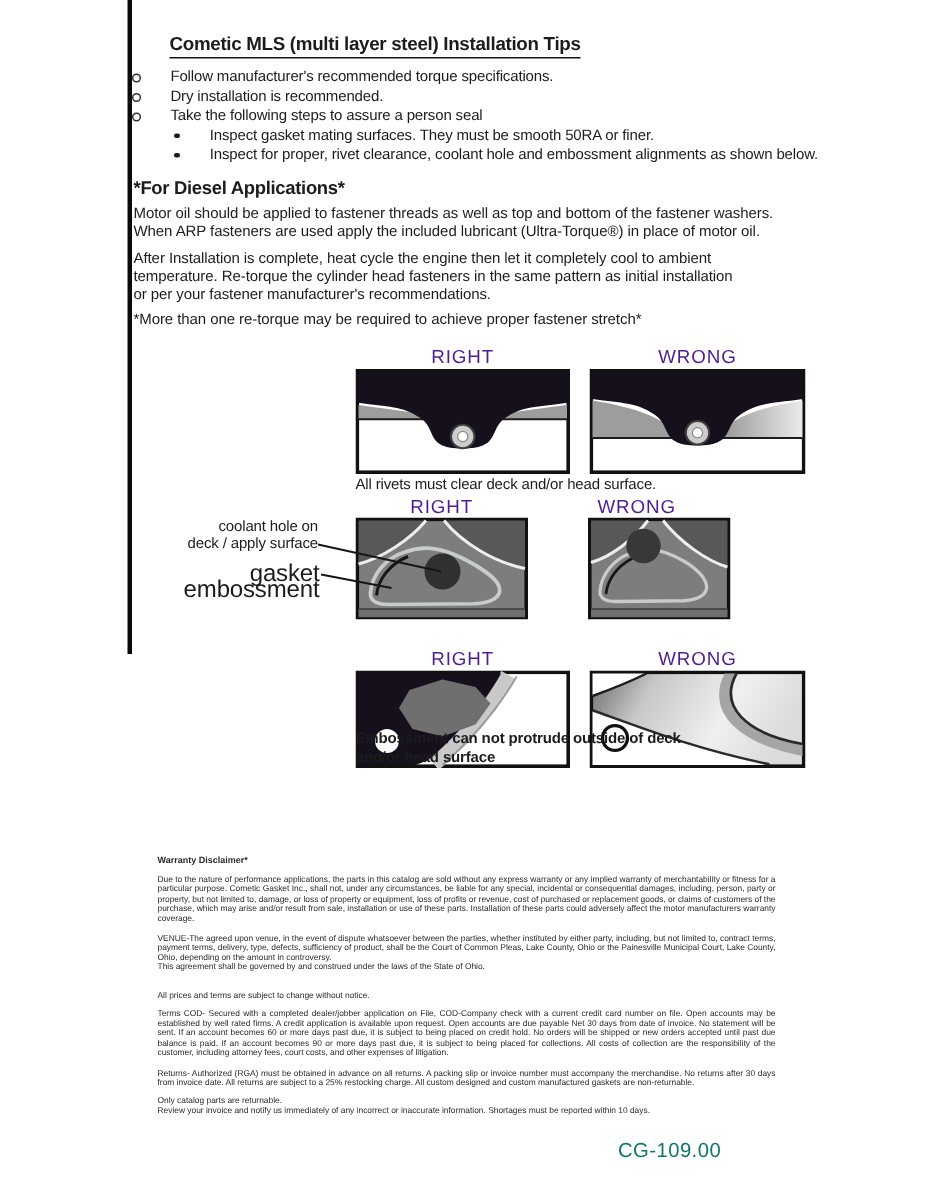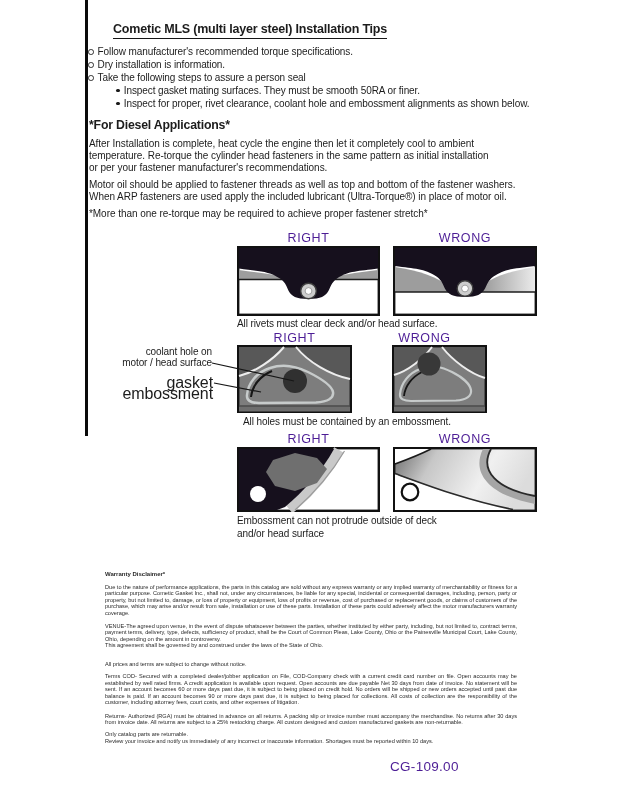--- a/index.html
+++ b/index.html
@@ -2,21 +2,21 @@
 <html><head>
 <meta charset="utf-8">
 <style>
   html,body{margin:0;padding:0;background:#fff;}
   .page{position:relative;width:618px;height:800px;background:#fff;overflow:hidden;
         font-family:"Liberation Sans",sans-serif;color:#1c1c1c;border-radius:18px;}
   .scanline{position:absolute;left:85px;top:0;width:3px;height:436px;background:#0a0a0a;}
   .title{position:absolute;left:113px;top:22px;margin:0;font-size:12.5px;font-weight:bold;
          letter-spacing:-0.2px;border-bottom:1.6px solid #151515;padding-bottom:2px;white-space:nowrap;}
   .bullets{position:absolute;left:88px;top:45px;width:460px;font-size:10px;line-height:13px;letter-spacing:-0.1px;}
-  .blt{display:flex;}
+  .blt{display:flex;gap:16px;}
   .odot{flex:0 0 auto;width:3.6px;height:3.6px;border:1px solid #333;border-radius:50%;margin:4px 4px 0 0;}
   .fdot{flex:0 0 auto;width:3.8px;height:3.8px;background:#1c1c1c;border-radius:50%;margin:4.5px 4px 0 0;}
   .sub{margin-left:28px;}
   .diesel{position:absolute;left:89px;top:118px;width:445px;font-size:10px;letter-spacing:-0.05px;}
   .diesel h2{margin:0;font-size:12.3px;letter-spacing:-0.2px;font-weight:bold;}
   .para{margin:5px 0 0 0;line-height:12px;}
   .para2{margin-top:6px;}
   .note{margin-top:5px;line-height:12px;}
   .ln{display:block;}
   .fig-label{position:absolute;font-size:12.5px;letter-spacing:0.6px;text-align:center;color:#4c1d95;}
@@ -25,64 +25,64 @@
   .co1{position:absolute;left:118px;top:346px;width:94px;text-align:right;font-size:10px;line-height:11px;letter-spacing:-0.1px;}
   .co2{position:absolute;left:118px;top:377px;width:95px;text-align:right;font-size:16px;line-height:11px;letter-spacing:-0.1px;}
   .leads{position:absolute;left:210px;top:355px;}
   .disclaimer{position:absolute;left:105px;top:571px;width:412px;font-size:5.6px;line-height:6.4px;color:#2a2a2a;text-align:justify;}
   .disclaimer .dh{font-weight:bold;font-size:6px;margin:0;text-align:left;}
   .disclaimer p{margin:0;}
   .mtA{margin-top:6.5px !important;}
   .mtB{margin-top:7px !important;}
   .mtC{margin-top:12.5px !important;}
   .mtD{margin-top:6px !important;}
-  .footer-code{position:absolute;left:390px;top:759px;font-size:13.5px;letter-spacing:0.3px;color:#4c1d95;}
+  .footer-code{position:absolute;left:412px;top:759px;font-size:13.5px;letter-spacing:0.3px;color:#0f766e;}
 </style>
 </head>
 <body>
 
 <div class="page">
 
   <div class="scanline"></div>
 
   <h1 class="title">Cometic MLS (multi layer steel) Installation Tips</h1>
 
   <div class="bullets">
     <div class="blt">
       <span class="odot"></span>
       <span>Follow manufacturer's recommended torque specifications.</span>
     </div>
     <div class="blt">
       <span class="odot"></span>
-      <span>Dry installation is information.</span>
+      <span>Dry installation is recommended.</span>
     </div>
     <div class="blt">
       <span class="odot"></span>
       <span>Take the following steps to assure a person seal</span>
     </div>
     <div class="blt sub">
       <span class="fdot"></span>
       <span>Inspect gasket mating surfaces.  They must be smooth 50RA or finer.</span>
     </div>
     <div class="blt sub">
       <span class="fdot"></span>
       <span>Inspect for proper, rivet clearance, coolant hole and embossment alignments as shown below.</span>
     </div>
   </div>
 
   <div class="diesel">
     <h2>*For Diesel Applications*</h2>
+    <p class="para">
+      <span class="ln">Motor oil should be applied to fastener threads as well as top and bottom of the fastener washers.</span>
+      <span class="ln">When ARP fasteners are used apply the included lubricant (Ultra-Torque®) in place of motor oil.</span>
+    </p>
     <p class="para para2">
       <span class="ln">After Installation is complete, heat cycle the engine then let it completely cool to ambient</span>
       <span class="ln">temperature. Re-torque the cylinder head fasteners in the same pattern as initial installation</span>
       <span class="ln">or per your fastener manufacturer's recommendations.</span>
-    </p>
-    <p class="para">
-      <span class="ln">Motor oil should be applied to fastener threads as well as top and bottom of the fastener washers.</span>
-      <span class="ln">When ARP fasteners are used apply the included lubricant (Ultra-Torque®) in place of motor oil.</span>
     </p>
     <p class="note">*More than one re-torque may be required to achieve proper fastener stretch*</p>
   </div>
 
   <div class="fig-label" style="left:237px;top:231px;width:143px;">RIGHT</div>
   <div class="fig-label" style="left:393px;top:231px;width:144px;">WRONG</div>
 
   <div class="fig-box" style="left:237px;top:246px;">
     <svg width="143" height="70" viewBox="0 0 143 70">
       <rect x="1.2" y="1.2" width="140.6" height="67.6" fill="#ffffff" stroke="#111" stroke-width="2.4"></rect>
@@ -143,29 +143,28 @@
       <rect x="2" y="61.5" width="91" height="5" fill="#6e6e6e"></rect>
       <line x1="2" y1="61" x2="93" y2="61" stroke="#4a4a4a" stroke-width="1.4"></line>
       <path d="M8,49 C9,38 17,28 28,24 C40,19 50,22 60,27 C70,32 78,39 79,45 C80,51 74,55 64,55.5 L19,56 C12,56 7.5,54 8,49 Z" fill="none" stroke="#c7cbcb" stroke-width="2.2"></path>
       <path d="M12,51 C13,41 20,32 30,27" stroke="#161616" stroke-width="1.8" fill="none"></path>
       <circle cx="37" cy="19" r="11.5" fill="#383838"></circle>
     </svg>
   </div>
 
   <div class="co1">
     <span class="ln">coolant hole on</span>
-    <span class="ln">motor / head surface</span>
+    <span class="ln">deck / apply surface</span>
   </div>
   <div class="co2">gasket embossment</div>
   <svg class="leads" width="90" height="42">
     <line x1="2" y1="8" x2="84" y2="26" stroke="#161616" stroke-width="1.2"></line>
     <line x1="4" y1="28" x2="51" y2="37" stroke="#161616" stroke-width="1.2"></line>
   </svg>
 
-  <div class="caption" style="left:243px;top:416px;">All holes must be contained by an embossment.</div>
 
   <div class="fig-label" style="left:237px;top:432px;width:143px;">RIGHT</div>
   <div class="fig-label" style="left:393px;top:432px;width:144px;">WRONG</div>
 
   <div class="fig-box" style="left:237px;top:447px;">
     <svg width="143" height="65" viewBox="0 0 143 65">
       <rect x="1.2" y="1.2" width="140.6" height="62.6" fill="#ffffff" stroke="#111" stroke-width="2.4"></rect>
       <path d="M102,3 C89,26 70,47 52,62" stroke="#c9c9c9" stroke-width="11" fill="none"></path>
       <path d="M107.5,4 C94,27 75,48 58,63" stroke="#9a9a9a" stroke-width="1.2" fill="none"></path>
       <path d="M2,2 H97 C85,24 66,45 48,60 L40,63 L2,63 Z" fill="#16101d"></path>
@@ -188,21 +187,21 @@
       <path d="M98,2 C86,24 104,42 142,49 L142,57 C96,48 78,26 90,2 Z" fill="#a5a5a5"></path>
       <path d="M98,2 C86,24 104,42 142,49" stroke="#2a2a2a" stroke-width="1.8" fill="none"></path>
       <path d="M2,27 C30,37 70,53 118,63 L2,63 Z" fill="#ffffff"></path>
       <path d="M2,26.5 C30,36.5 70,52.5 120,62.5" stroke="#2a2a2a" stroke-width="1.6" fill="none"></path>
       <path d="M2,2 L38,2 C26,8 13,13 2,17 Z" fill="#ffffff"></path>
       <path d="M38,2 C26,8 13,13 2,17" stroke="#1a1a1a" stroke-width="1.6" fill="none"></path>
       <circle cx="17" cy="45" r="8.3" fill="#ffffff" stroke="#111" stroke-width="2.2"></circle>
     </svg>
   </div>
 
-  <div class="caption" style="left:237px;top:515px;width:240px;">
+  <div class="caption" style="left:237px;top:487px;width:240px;font-weight:bold;">
     <span class="ln">Embossment can not protrude outside of deck</span>
     <span class="ln">and/or head surface</span>
   </div>
 
   <div class="disclaimer">
     <p class="dh">Warranty Disclaimer*</p>
     <p class="mtA">Due to the nature of performance applications, the parts in this catalog are sold without any express warranty or any implied warranty of merchantability or fitness for a particular purpose.  Cometic Gasket Inc., shall not, under any circumstances, be liable for any special, incidental or consequential damages, including, person, party or property, but not limited to, damage, or loss of property or equipment, loss of profits or revenue, cost of purchased or replacement goods, or claims of customers of the purchase, which may arise and/or result from sale, installation or use of these parts.  Installation of these parts could adversely affect the motor manufacturers warranty coverage.</p>
     <p class="mtB">
       <span>VENUE-The agreed upon venue, in the event of dispute whatsoever between the parties, whether instituted by either party, including, but not limited to, contract terms, payment terms, delivery, type, defects, sufficiency of product, shall be the Court of Common Pleas, Lake County, Ohio or the Painesville Municipal Court, Lake County, Ohio, depending on the amount in controversy.</span>
       <span class="ln">This agreement shall be governed by and construed under the laws of the State of Ohio.</span>

